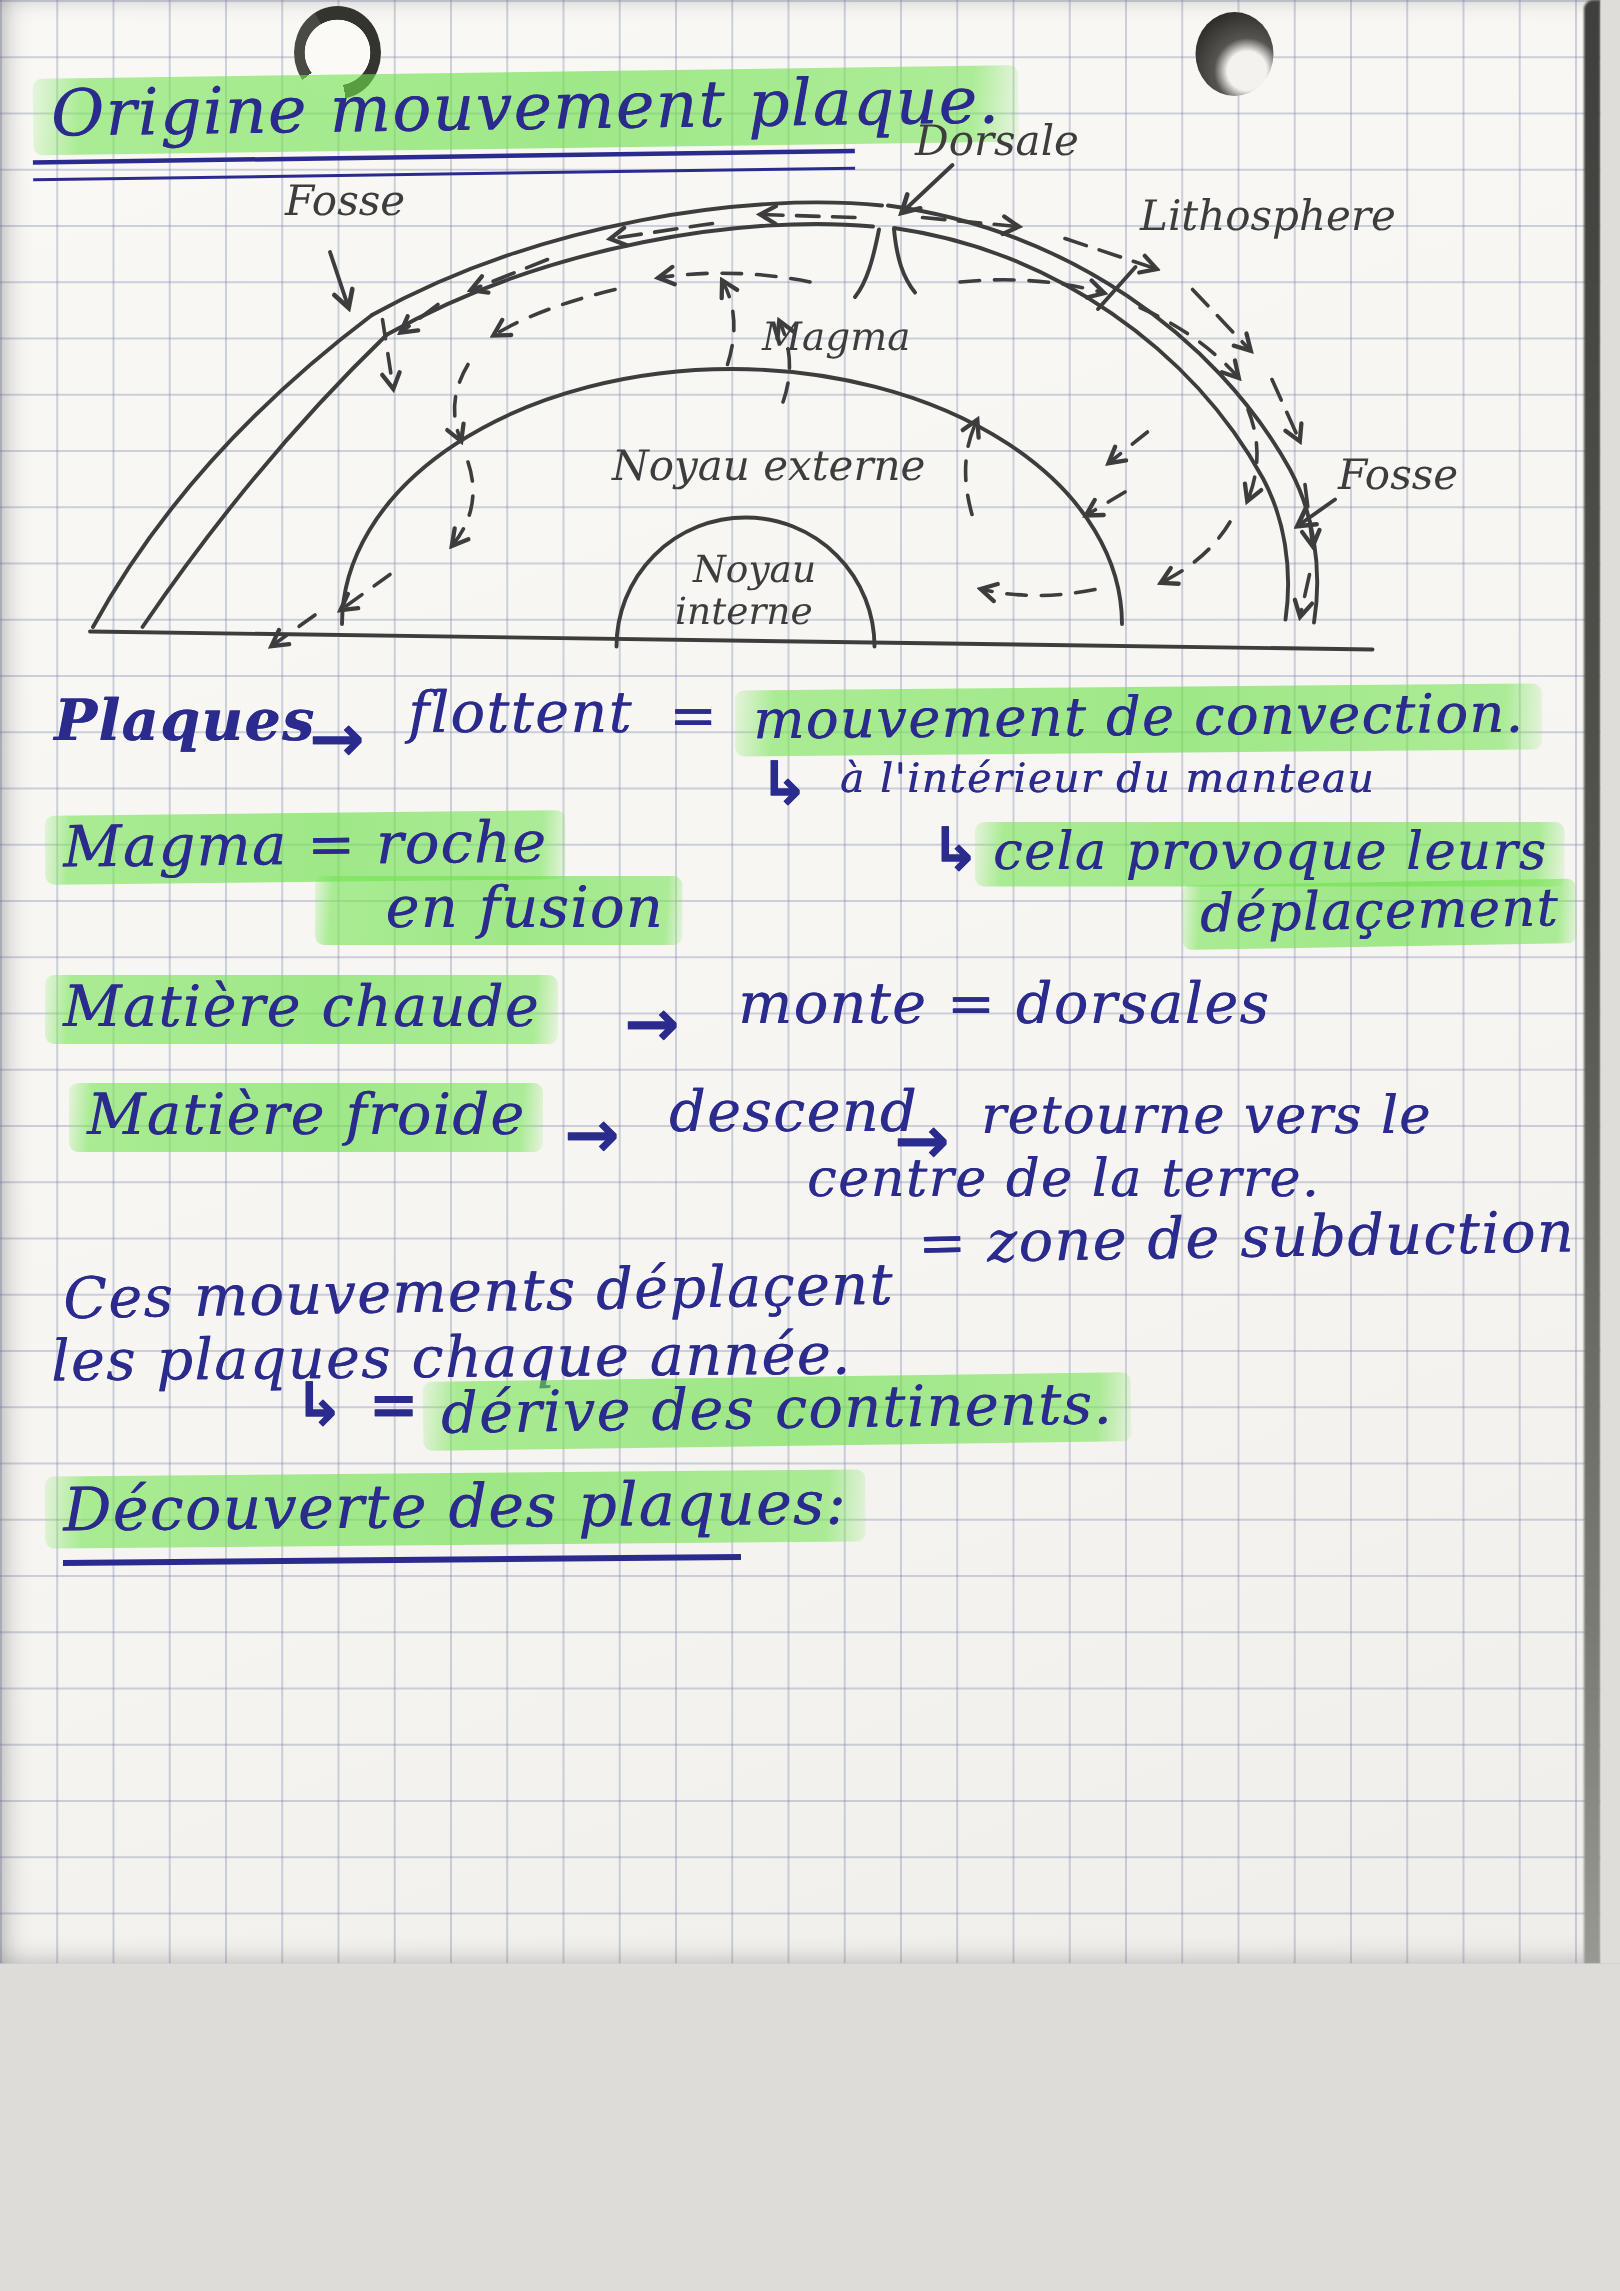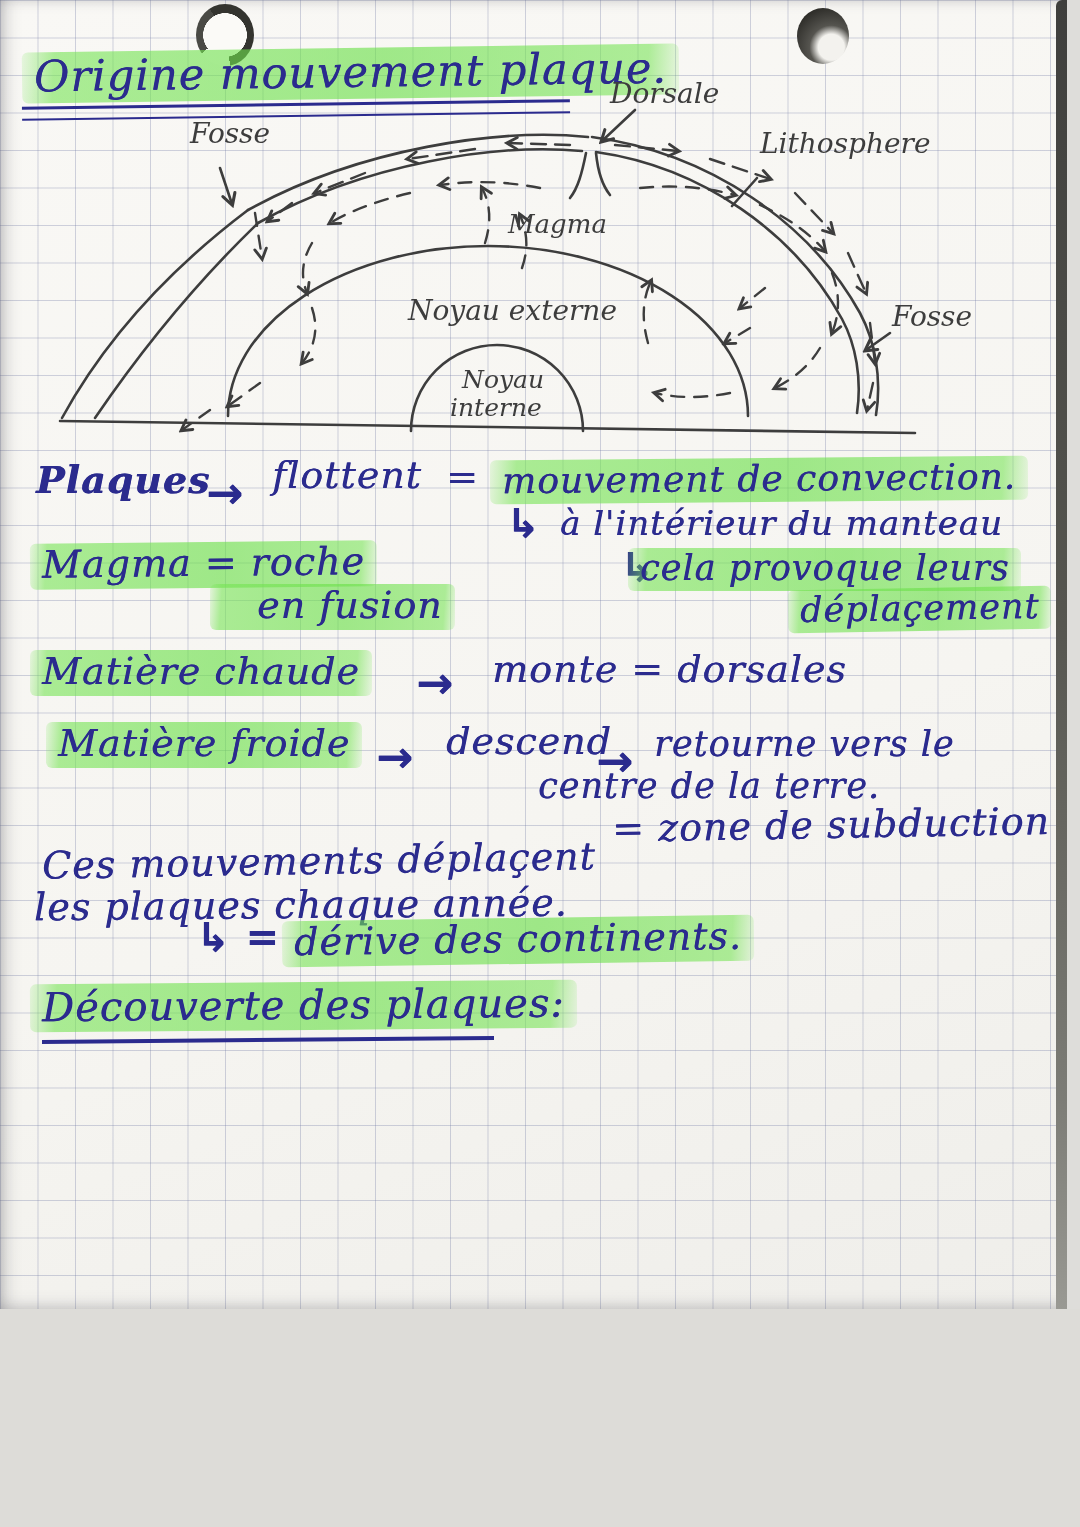--- a/index.html
+++ b/index.html
@@ -140,27 +140,27 @@
     <text x="420" y="358" style="font-size:25px">interne</text>
   </svg>
 
   <span class="abs ink" style="left:36px;  top:460px;font-weight:bold;">Plaques</span>
   <span class="abs ink arr" style="left:206px; top:470px; font-size:44px;">→</span>
   <span class="abs ink" style="left:272px; top:456px;">flottent</span>
   <span class="abs ink" style="left:446px; top:458px;">=</span>
   <span class="abs ink hl" style="left:490px; top:458px; font-size:36px; transform:rotate(-0.5deg);">mouvement de convection.</span>
 
   <span class="abs ink arr" style="left:506px; top:502px; font-size:40px;">↳</span>
-  <span class="abs ink" style="left:560px; top:506px; font-size:34px;">à l'intérieur du manteau</span>
+  <span class="abs ink" style="left:560px; top:506px; font-size:27px;">à l'intérieur du manteau</span>
 
   <span class="abs ink hl" style="left:30px;  top:542px; transform:rotate(-0.6deg);">Magma = roche</span>
   <span class="abs ink hl" style="left:210px; top:584px;padding-left:47px;">en fusion</span>
 
   <span class="abs ink arr" style="left:620px; top:546px; font-size:40px;">↳</span>
-  <span class="abs ink hl" style="left:628px; top:548px; font-size:35px;">cela provoque leurs</span>
+  <span class="abs ink hl" style="left:650px; top:548px; font-size:35px;">cela provoque leurs</span>
   <span class="abs ink hl" style="left:788px; top:588px; font-size:35px; transform:rotate(-1deg);">déplaçement</span>
 
   <span class="abs ink hl" style="left:30px;  top:650px;">Matière chaude</span>
   <span class="abs ink arr" style="left:416px; top:660px; font-size:44px;">→</span>
   <span class="abs ink" style="left:492px; top:650px;">monte = dorsales</span>
 
   <span class="abs ink hl" style="left:46px;  top:722px;text-align:center;">Matière froide</span>
   <span class="abs ink arr" style="left:376px; top:734px; font-size:44px;">→</span>
   <span class="abs ink" style="left:446px; top:722px;">descend</span>
   <span class="abs ink arr" style="left:596px; top:738px; font-size:44px;">→</span>

